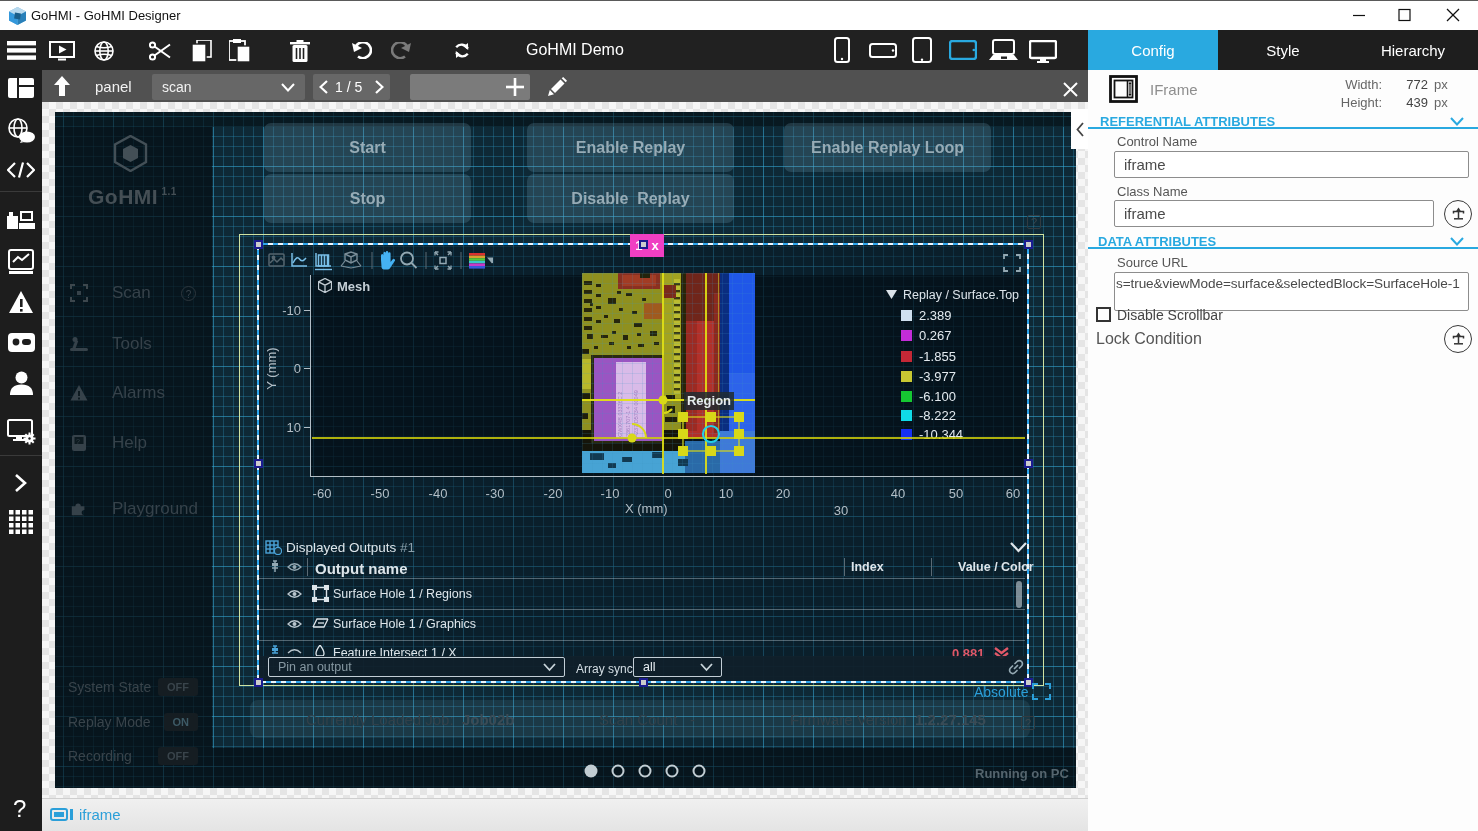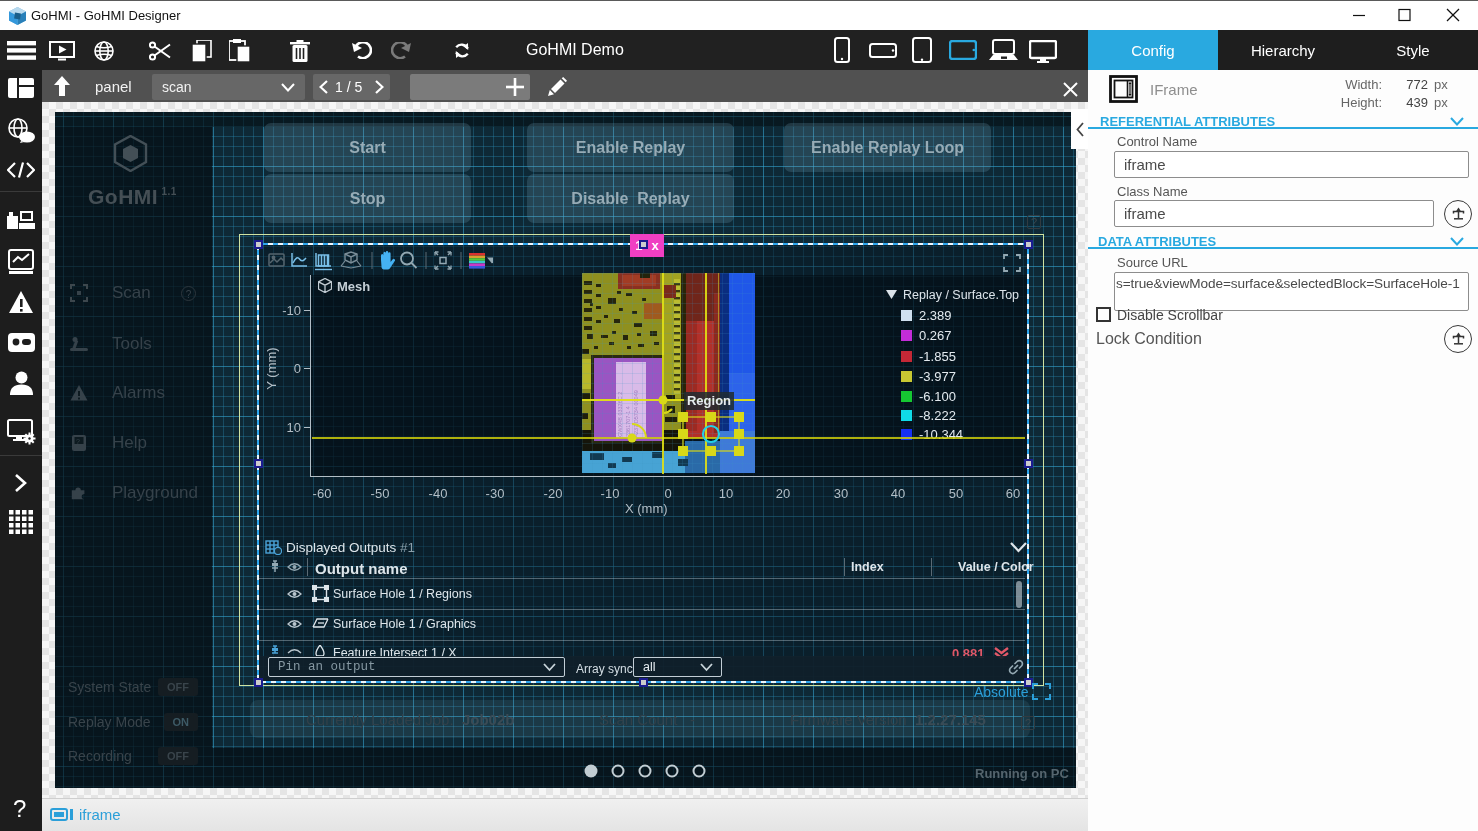--- a/index.html
+++ b/index.html
@@ -204,22 +204,22 @@
       <rect x="12" y="17.5" width="6" height="2.4" fill="#212121"></rect>
     </svg>
     <svg class="abs" style="left:1029px;top:10px" width="28" height="23" viewBox="0 0 28 23">
       <rect x="1" y="1" width="26" height="17" rx="1.5" fill="none" stroke="#fff" stroke-width="2.4"></rect>
       <rect x="11" y="18" width="6" height="4" fill="#fff"></rect>
       <rect x="8" y="21" width="12" height="2" fill="#fff"></rect>
     </svg>
   </div>
   <div class="abs" id="tabs">
     <div class="tab active">Config</div>
+      <div class="tab">Style</div>
       <div class="tab">Hierarchy</div>
-      <div class="tab">Style</div>
   </div>
   <div class="abs" id="toolbar2">
 
     <svg class="abs" style="left:11px;top:6px" width="18" height="20" viewBox="0 0 18 20">
       <polygon points="9,0 17,9 12,9 12,20 6,20 6,9 1,9" fill="#fff"></polygon>
     </svg>
     <div class="abs" style="left:53px;top:8px;font-size:15px;color:#f2f2f2;">panel</div>
     <div class="abs" style="left:110px;top:4px;width:153px;height:26px;background:#676767;border-radius:2px;">
       <div class="abs" style="left:10px;top:5px;font-size:14px;color:#f2f2f2;">scan</div>
       <svg class="abs" style="right:10px;top:9px" width="14" height="9" viewBox="0 0 14 9">
@@ -395,21 +395,21 @@
         <span>Alarms</span>
       </div>
       <div class="navitem" style="top:320px;">
         <svg width="18" height="18" viewBox="0 0 18 18">
             <rect x="2" y="1" width="14" height="16" rx="2" fill="#36424a"></rect>
             <rect x="4.5" y="3" width="9" height="7" fill="#0d1a20"></rect>
             <text x="6" y="9.5" font-size="7" fill="#36424a">?</text>
           </svg>
         <span>Help</span>
       </div>
-      <div class="navitem" style="top:370px;">
+      <div class="navitem" style="top:386px;">
         <svg width="18" height="18" viewBox="0 0 18 18">
             <path d="M2,7 h4 a3 3 0 1 1 6,0 h4 v4 a3 3 0 1 0 0,6 v0 h-14 z" fill="#36424a" transform="scale(0.9)"></path>
           </svg>
         <span>Playground</span>
       </div>
 
       <div class="sysrow" style="top:566px;">
           <span class="syslbl">System State</span>
           <span class="sysbadge">OFF</span>
         </div>
@@ -512,21 +512,21 @@
 
       <div class="xtick" style="left:247px;">-60</div>
         <div class="xtick" style="left:305px;">-50</div>
       <div class="xtick" style="left:363px;">-40</div>
         <div class="xtick" style="left:420px;">-30</div>
       <div class="xtick" style="left:478px;">-20</div>
         <div class="xtick" style="left:535px;">-10</div>
       <div class="xtick" style="left:593px;">0</div>
         <div class="xtick" style="left:651px;">10</div>
       <div class="xtick" style="left:708px;">20</div>
-        <div class="xtick" style="left:766px;">30</div>
+        <div class="xtick" style="left:766px;margin-top:17px;">30</div>
       <div class="xtick" style="left:823px;">40</div>
         <div class="xtick" style="left:881px;">50</div>
       <div class="xtick" style="left:938px;">60</div>
       <div class="abs" style="left:570px;top:389px;font-size:13px;color:#b2bec6;">X (mm)</div>
 
       <svg class="abs" style="left:831px;top:178px" width="11" height="9" viewBox="0 0 11 9">
           <polygon points="0,0 11,0 5.5,9" fill="#dbe3e9"></polygon>
         </svg>
       <div class="abs" style="left:848px;top:176px;font-size:12.5px;color:#dbe3e9;">Replay / Surface.Top</div>
       <div class="lgd" style="top:196px;"><i style="background:#cfe0ef"></i>2.389</div>
@@ -751,21 +751,21 @@
       <svg class="abs" style="left:938px;top:535px" width="17" height="12" viewBox="0 0 17 12">
           <g fill="none" stroke="#e05868" stroke-width="2.4">
             <path d="M2,1 L8.5,6 L15,1"></path>
             <path d="M2,6 L8.5,11 L15,6"></path>
           </g>
         </svg>
       <div class="abs" style="left:961px;top:469px;width:6px;height:27px;background:rgba(220,230,236,0.55);border-radius:3px;"></div>
 
       <div class="abs" style="left:204px;top:544px;width:769px;height:26px;background:rgba(16,32,42,0.92);"></div>
       <div class="abs wsel" style="left:213px;top:545px;width:297px;">
-        <span style="color:#8698a2;font-family:Liberation Mono, monospace;">Pin an output</span>
+        <span style="color:#8698a2;">Pin an output</span>
         <svg width="13" height="9" viewBox="0 0 13 9">
             <path d="M1,1 L6.5,7 L12,1" fill="none" stroke="#c8d4da" stroke-width="1.8"></path>
           </svg>
       </div>
       <div class="abs" style="left:521px;top:550px;font-size:12px;color:#d4dee4;">Array sync</div>
       <div class="abs wsel" style="left:578px;top:545px;width:89px;">
         <span style="color:#e8eef2;">all</span>
         <svg width="13" height="9" viewBox="0 0 13 9">
             <path d="M1,1 L6.5,7 L12,1" fill="none" stroke="#c8d4da" stroke-width="1.8"></path>
           </svg>

